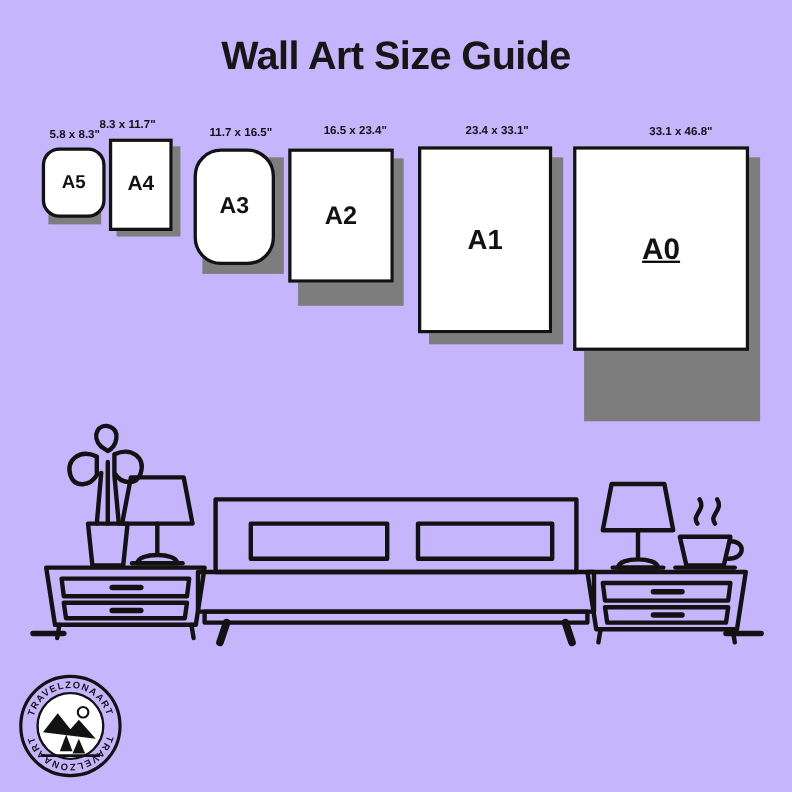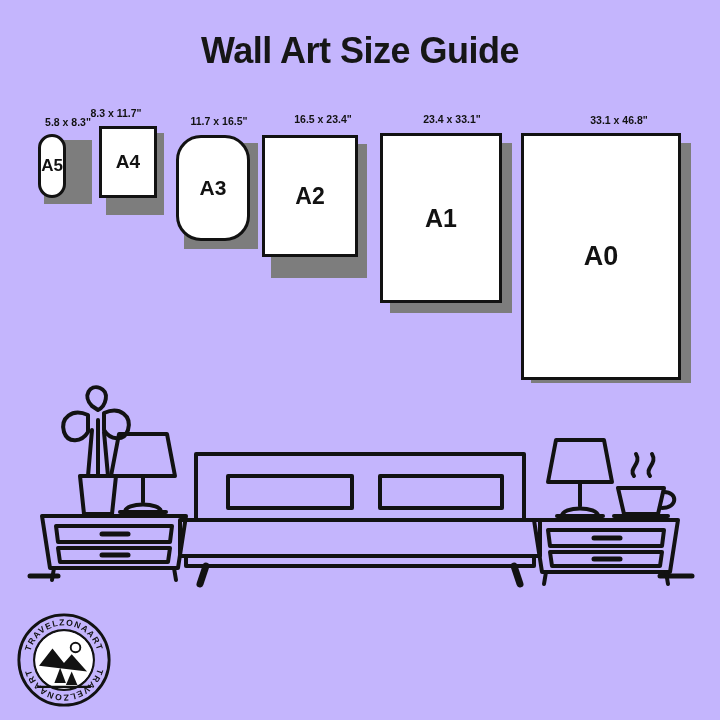--- a/index.html
+++ b/index.html
@@ -100,29 +100,29 @@
 
 <div id="page">
 
   <div id="title">Wall Art Size Guide</div>
 
   <div id="frames">
 
     <div class="frame-group">
       <div class="frame-caption" style="left:32px; top:116px; width:72px;">5.8 x 8.3"</div>
       <div class="frame-shadow" style="left:44px; top:140px; width:48px; height:64px;"></div>
-      <div class="frame-box" style="left:38px; top:134px; width:28px; height:64px;border-radius:16px;">
+      <div class="frame-box" style="left:38px; top:134px; width:58px; height:64px;border-radius:16px;">
         <span class="frame-label" style="font-size:17px;">A5</span>
       </div>
     </div>
 
     <div class="frame-group">
       <div class="frame-caption" style="left:70px; top:107px; width:92px;">8.3 x 11.7"</div>
       <div class="frame-shadow" style="left:106px; top:133px; width:58px; height:82px;"></div>
-      <div class="frame-box" style="left:99px; top:126px; width:58px; height:72px;">
+      <div class="frame-box" style="left:99px; top:126px; width:58px; height:84px;">
         <span class="frame-label" style="font-size:19px;">A4</span>
       </div>
     </div>
 
     <div class="frame-group">
       <div class="frame-caption" style="left:162px; top:115px; width:114px;">11.7 x 16.5"</div>
       <div class="frame-shadow" style="left:184px; top:143px; width:74px; height:106px;"></div>
       <div class="frame-box" style="left:176px; top:135px; width:74px; height:106px;border-radius:25px;">
         <span class="frame-label" style="font-size:21px;">A3</span>
       </div>
@@ -140,21 +140,21 @@
       <div class="frame-caption" style="left:387px; top:113px; width:130px;">23.4 x 33.1"</div>
       <div class="frame-shadow" style="left:390px; top:143px; width:122px; height:170px;"></div>
       <div class="frame-box" style="left:380px; top:133px; width:122px; height:170px;">
         <span class="frame-label" style="font-size:25px;">A1</span>
       </div>
     </div>
 
     <div class="frame-group">
       <div class="frame-caption" style="left:540px; top:114px; width:158px;">33.1 x 46.8"</div>
       <div class="frame-shadow" style="left:531px; top:143px; width:160px; height:240px;"></div>
-      <div class="frame-box" style="left:521px; top:133px; width:160px; height:247px;">
+      <div class="frame-box" style="left:521px; top:133px; width:160px; height:186px;text-decoration:underline;">
         <span class="frame-label" style="font-size:27px;">A0</span>
       </div>
     </div>
 
   </div>
 
   <svg id="scene" viewBox="0 0 720 230">
     <g fill="none" stroke="#121212" stroke-width="4" stroke-linejoin="round" stroke-linecap="round">
 
       <line x1="30" y1="196" x2="58" y2="196" stroke-width="5"></line>

